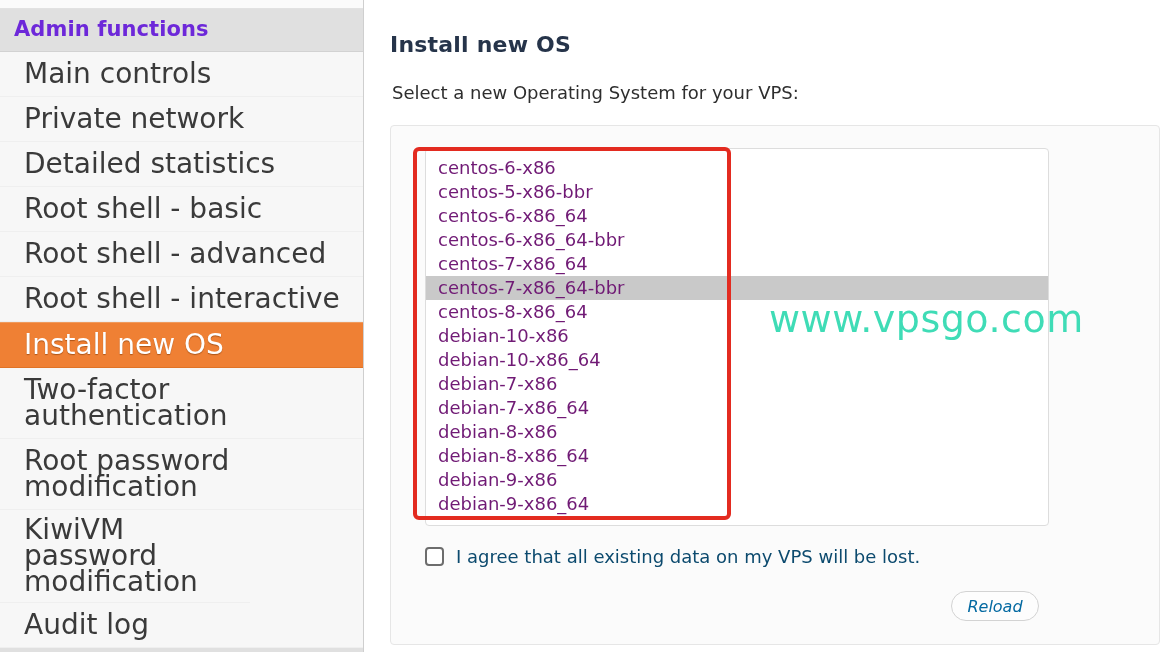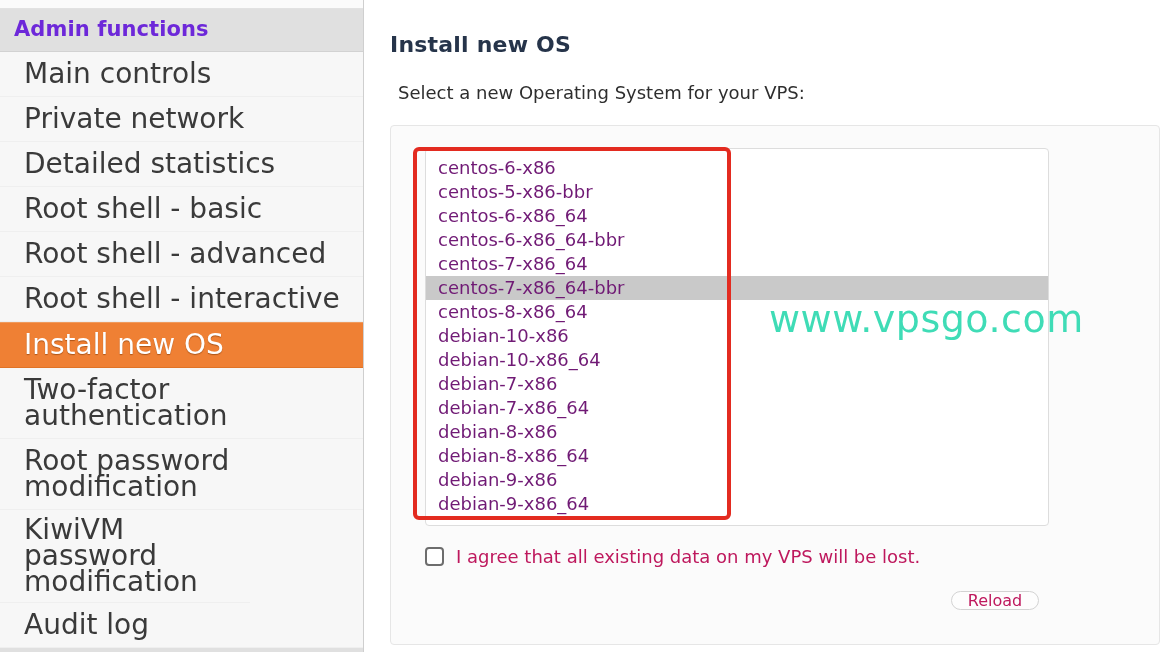--- a/index.html
+++ b/index.html
@@ -50,21 +50,21 @@
   .side-item.wrap { padding-top: 7px; padding-bottom: 7px; }
 
   
   #main { position: absolute; left: 364px; top: 0; right: 0; bottom: 0; background:#fff; }
   .page-title {
     position:absolute; left: 26px; top: 32px;
     font-size: 22px; font-weight: bold; color: #26344a;
     letter-spacing: .2px;
   }
   .subtitle {
-    position:absolute; left: 34px; top: 82px;
+    position:absolute; left: 28px; top: 82px;
     font-size: 18px; color: #2e2e2e;
   }
   .panel {
     position:absolute; left: 26px; top: 125px;
     width: 770px; height: 520px;
     background: #fbfbfb;
     border: 1px solid #e6e6e6;
     border-radius: 4px;
   }
   .oslist {
@@ -101,31 +101,31 @@
   .cbox {
     width: 19px; height: 19px;
     border: 2px solid #6d6d6d;
     border-radius: 4px;
     background: #ffffff;
     display:inline-block;
   }
   .agree-label {
     margin-left: 12px;
     font-size: 18px;
-    color: #be185d;
+    color: #0c4a6e;
   }
 
   .reload-btn {
     position:absolute; left: 560px; top: 465px;
-    width: 88px; height: 19px;
+    width: 88px; height: 30px;
     background: #fdfdfd;
     border: 1px solid #d3d3d3;
     border-radius: 15px;
-    font-size: 16px; color: #be185d;
-    display:flex; align-items:center; justify-content:center;
+    font-size: 16px; color: #0369a1;
+    display:flex; align-items:center; justify-content:center;font-style:italic;
   }
 
   
   .wm-text {
     position:absolute; left: 405px; top: 297px;
     font-size: 38px; font-weight: normal;
     color: #3fdcb6;
     letter-spacing: .5px;
     font-family: "DejaVu Sans", "Liberation Sans", sans-serif;
     pointer-events: none;

